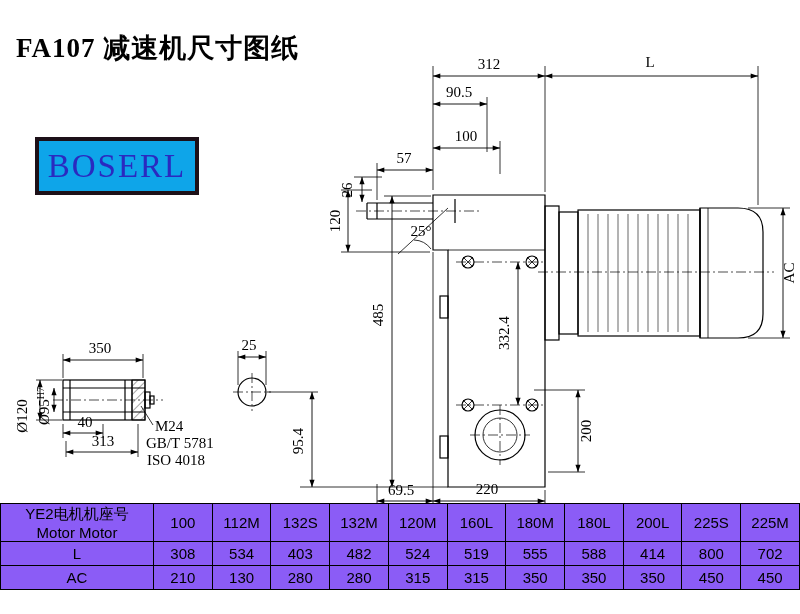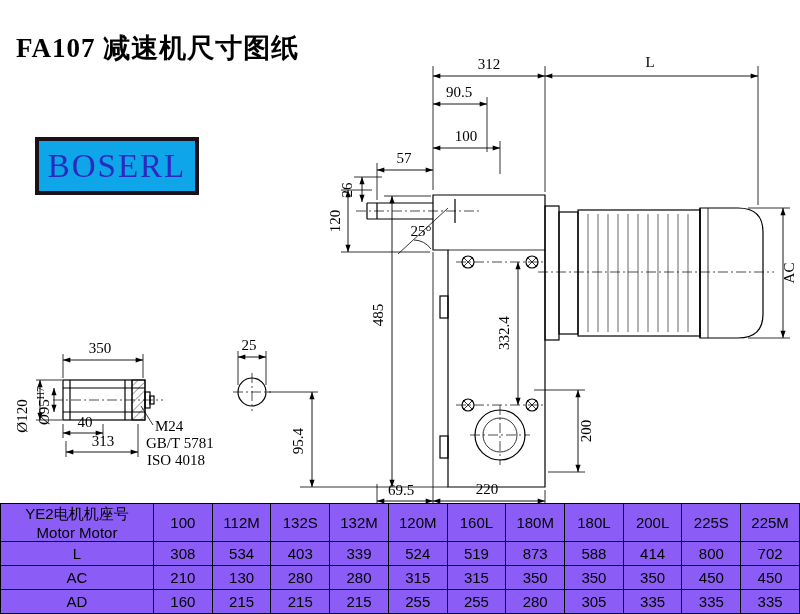--- a/index.html
+++ b/index.html
@@ -255,51 +255,37 @@
     <th>180L</th>
     <th>200L</th>
     <th>225S</th>
     <th>225M</th>
   </tr>
   <tr class="data-row">
     <td class="head-col">L</td>
     <td>308</td>
     <td>534</td>
     <td>403</td>
-    <td>339</td>
+    <td>482</td>
     <td>524</td>
     <td>519</td>
-    <td>873</td>
+    <td>555</td>
     <td>588</td>
     <td>414</td>
     <td>800</td>
     <td>702</td>
   </tr>
   <tr class="data-row">
     <td class="head-col">AC</td>
     <td>210</td>
     <td>130</td>
     <td>280</td>
     <td>280</td>
     <td>315</td>
     <td>315</td>
     <td>350</td>
     <td>350</td>
     <td>350</td>
     <td>450</td>
     <td>450</td>
   </tr>
-  <tr class="data-row">
-    <td class="head-col">AD</td>
-    <td>160</td>
-    <td>215</td>
-    <td>215</td>
-    <td>215</td>
-    <td>255</td>
-    <td>255</td>
-    <td>280</td>
-    <td>305</td>
-    <td>335</td>
-    <td>335</td>
-    <td>335</td>
-  </tr>
 </tbody>
   </table>
 
 </body></html>

